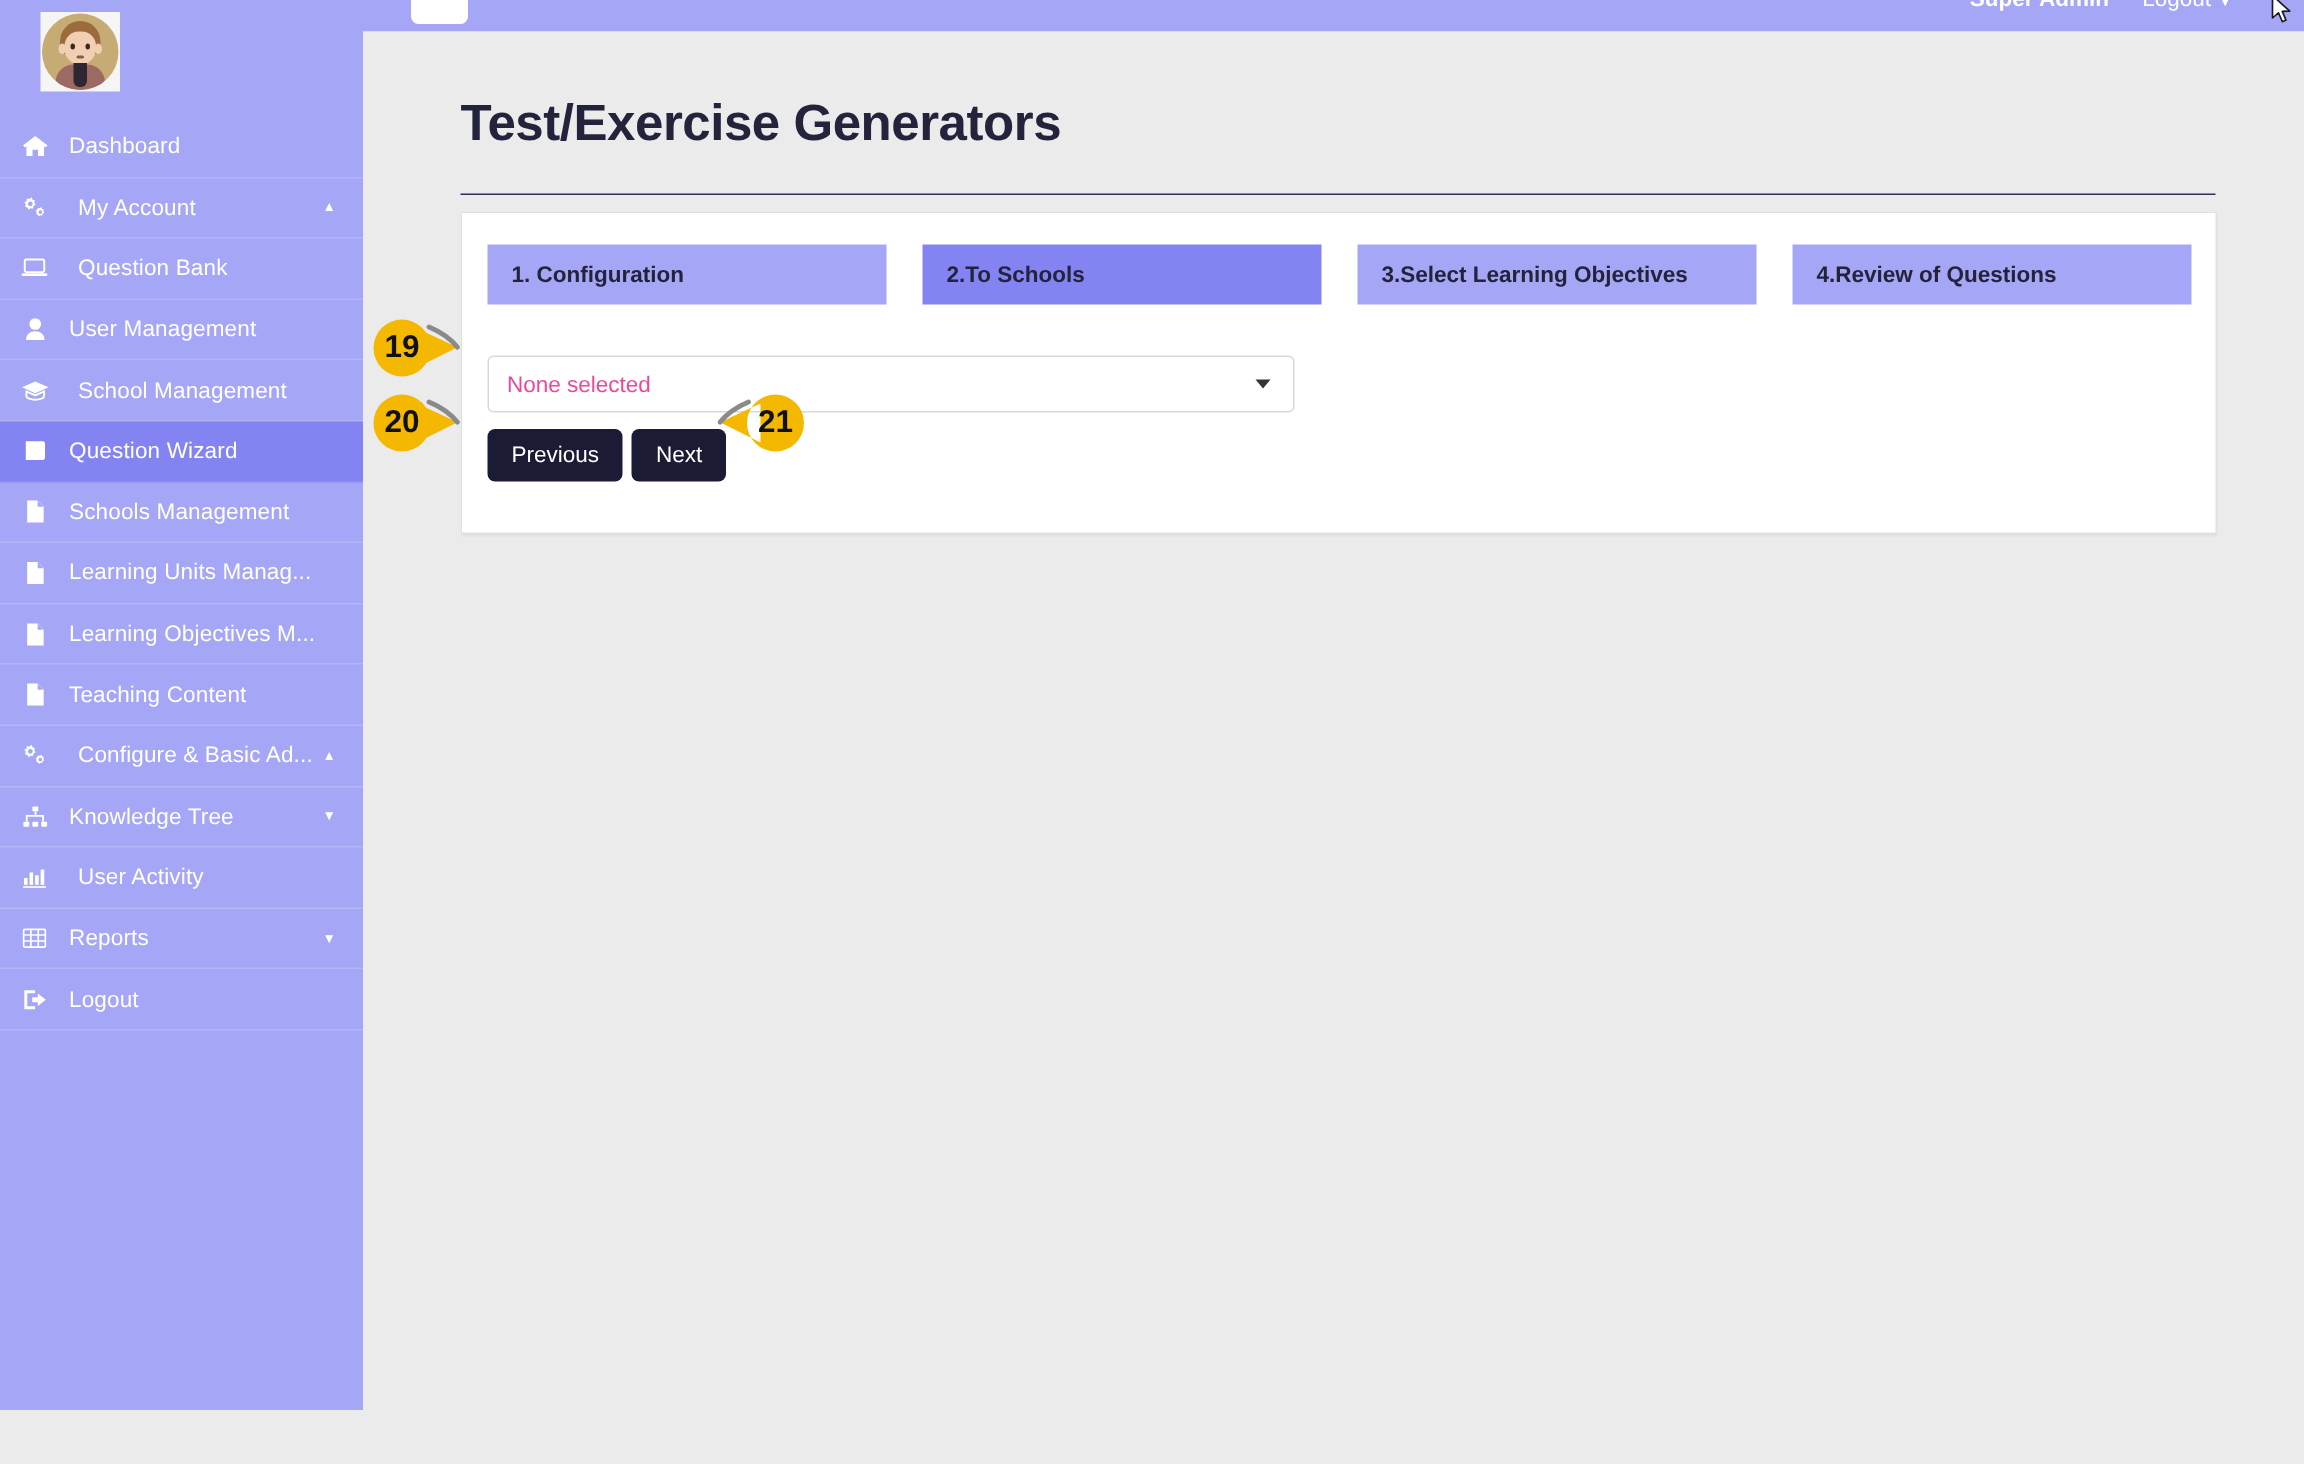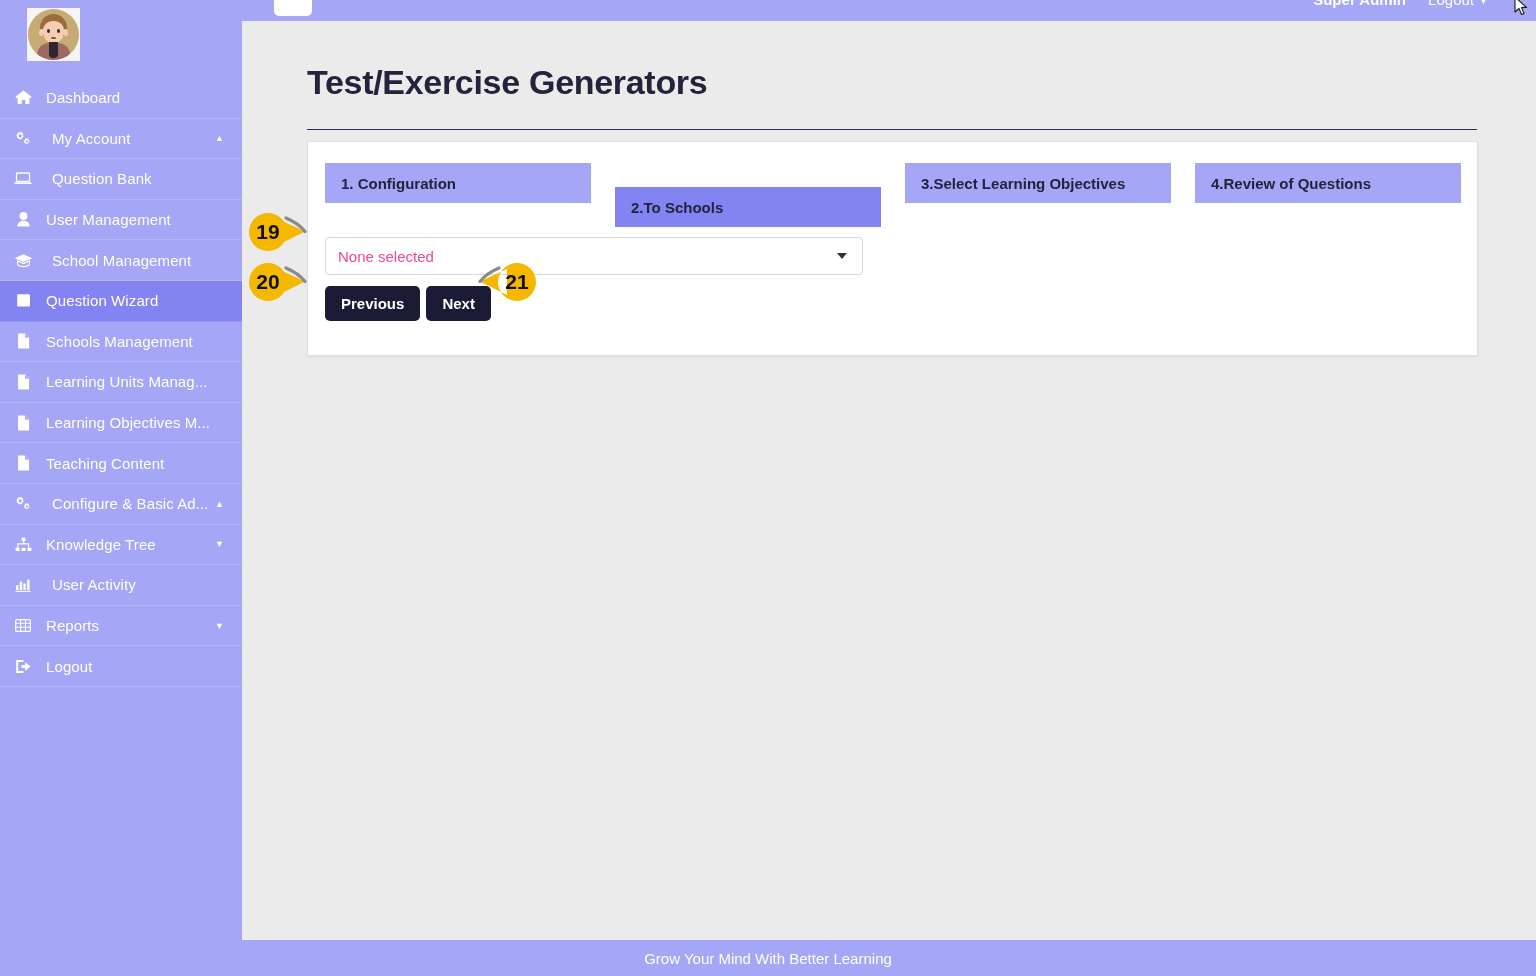--- a/index.html
+++ b/index.html
@@ -135,21 +135,21 @@
   .tab {
     height: 40px;
     display: flex; align-items: center;
     padding-left: 16px;
     font-size: 15px; font-weight: 700;
     color: #23233c;
     background: #a5a6f6;
     cursor: pointer;
     white-space: nowrap;
   }
-  .tab.active { background: #8384f2; margin-top: 24px; }
+  .tab.active { background: #8384f2; }
 
   #select-row { position: absolute; left: 17px; top: 95px; }
   #school-select {
     width: 538px; height: 38px;
     border: 1px solid #d8d8d8; border-radius: 4px;
     background: #ffffff;
     font-size: 15px; color: #ec4899;
     font-family: "Liberation Sans", sans-serif;
     padding: 0 28px 0 12px;
     -webkit-appearance: none; appearance: none;
@@ -165,21 +165,21 @@
   }
 
   #btn-row {
     position: absolute; left: 17px; top: 144px;
     display: flex; gap: 6px;
   }
   .wiz-btn {
     background: #1b1b36; color: #ffffff;
     border: none; border-radius: 5px;
     font-family: "Liberation Sans", sans-serif;
-    font-size: 15px; font-weight: 700;
+    font-size: 15px; font-weight: 400;
     padding: 9px 16px;
     cursor: pointer;
   }
 
   
   #footer {
     position: absolute; left: 0; top: 940px;
     width: 1536px; height: 36px;
     background: #a5a6f6;
     display: flex; align-items: center; justify-content: center;
@@ -427,17 +427,14 @@
       </div>
       <div class="marker left-point" style="left: 477px; top: 260px;">
         <svg width="62" height="44" viewBox="0 0 62 44">
           <path d="M21 22 a19 19 0 1 1 38 0 a19 19 0 1 1 -38 0 Z M30 9 L3 21.5 L30 35 Z" fill="#f5b800"></path>
           <path d="M22 8 C10 13 5 19 3 21.5" fill="none" stroke="#8a8a8a" stroke-width="3.2" stroke-linecap="round"></path>
         </svg>
         <span class="mk-num">21</span>
       </div>
     </div>
 
-  <footer id="footer">
-    <span>Grow Your Mind With Better Learning</span>
-  </footer>
 
 </div>
 
 </body></html>

